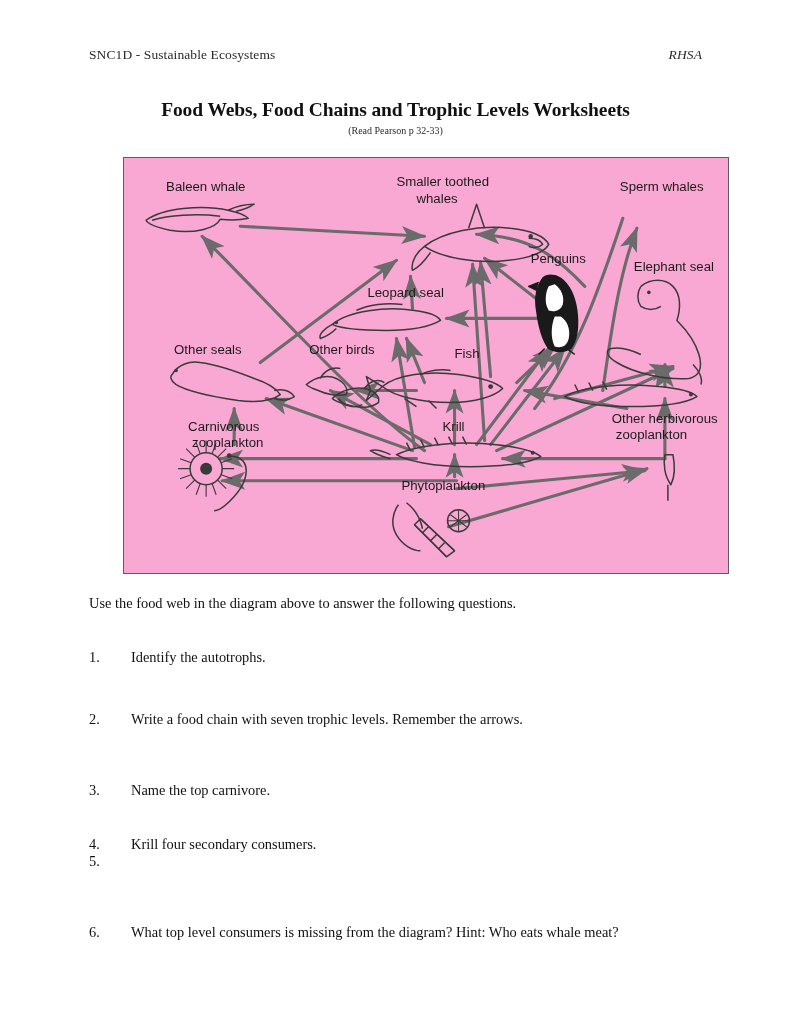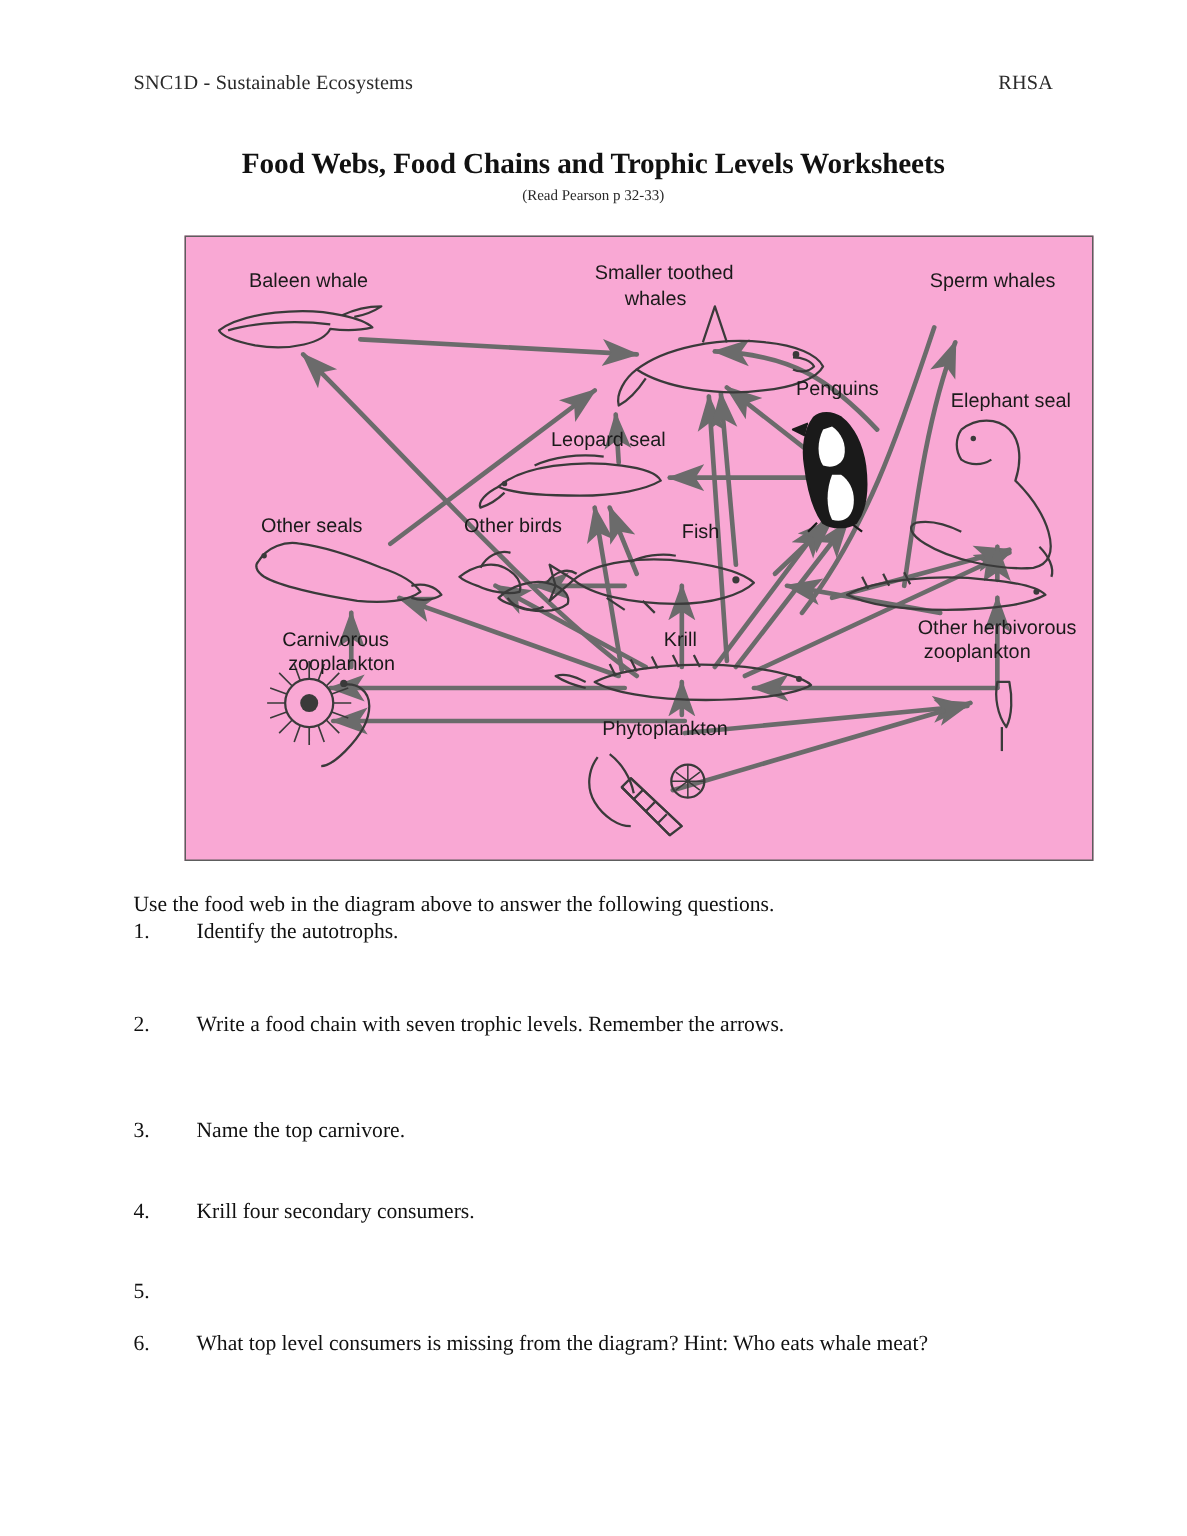--- a/index.html
+++ b/index.html
@@ -34,21 +34,21 @@
     display: flex;
     justify-content: space-between;
     align-items: baseline;
     font-family: "Liberation Serif", serif;
     font-size: 13.5px;
     line-height: 18px;
     letter-spacing: .1px;
     color: #2a2a2a;
   }
   .runhead .left  { white-space: nowrap; text-align: center; }
-  .runhead .right { white-space: nowrap; }
+  .runhead .right { white-space: nowrap; font-style: italic; }
 
   
   .doc-title {
     position: absolute;
     top: 98px;
     left: 0;
     width: 791px;
     text-align: center;
     font-family: "Liberation Serif", serif;
     font-weight: bold;
@@ -115,21 +115,21 @@
     left: 0;
     display: flex;
     align-items: baseline;
     white-space: nowrap;
   }
   .qnum {
     width: 42px;
     flex: 0 0 42px;
     text-align: left;
   }
-  .qtext { flex: 1 1 auto; }
+  .qtext { flex: 1 1 auto; margin-top: 36px; }
 </style>
 </head>
 <body>
 
 <div class="page">
 
   <div class="runhead">
     <span class="left">SNC1D - Sustainable Ecosystems</span>
     <span class="right">RHSA</span>
   </div>

